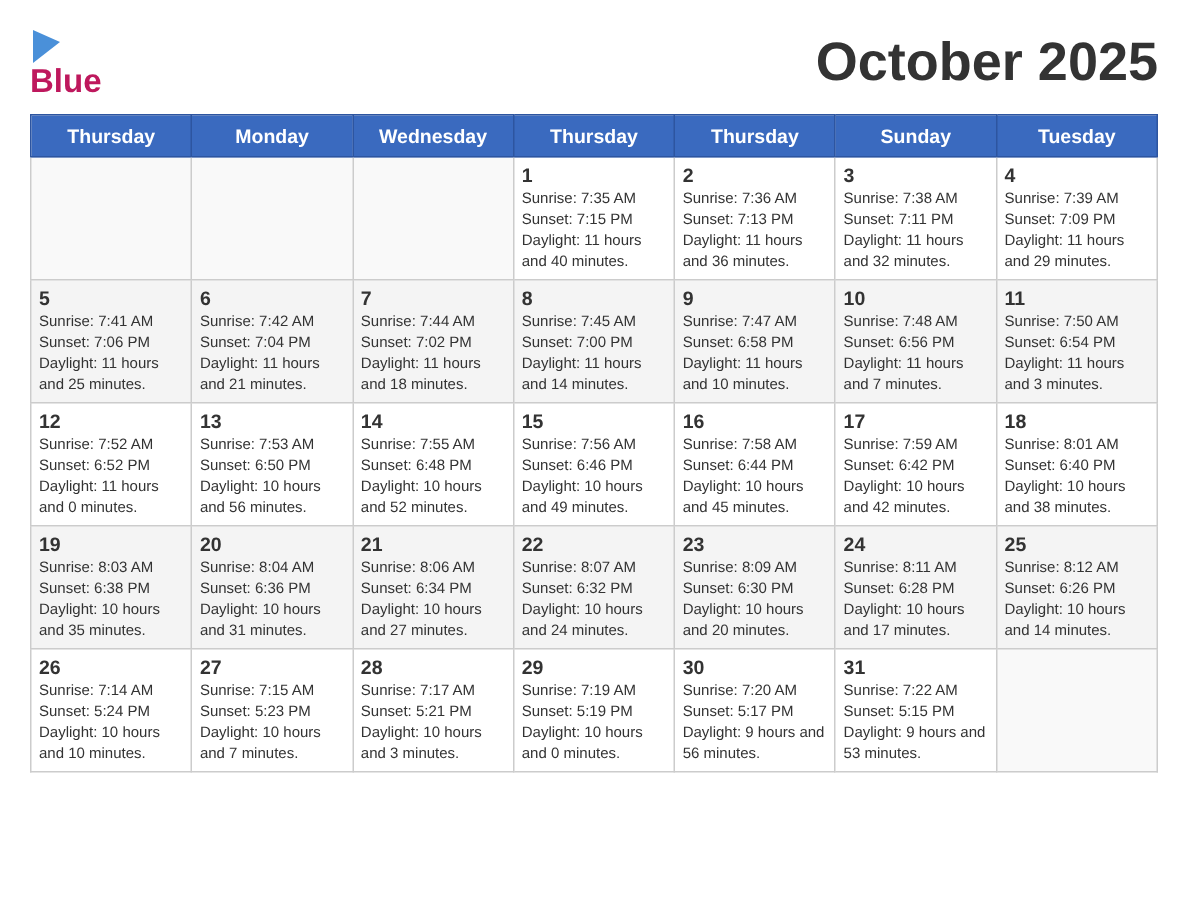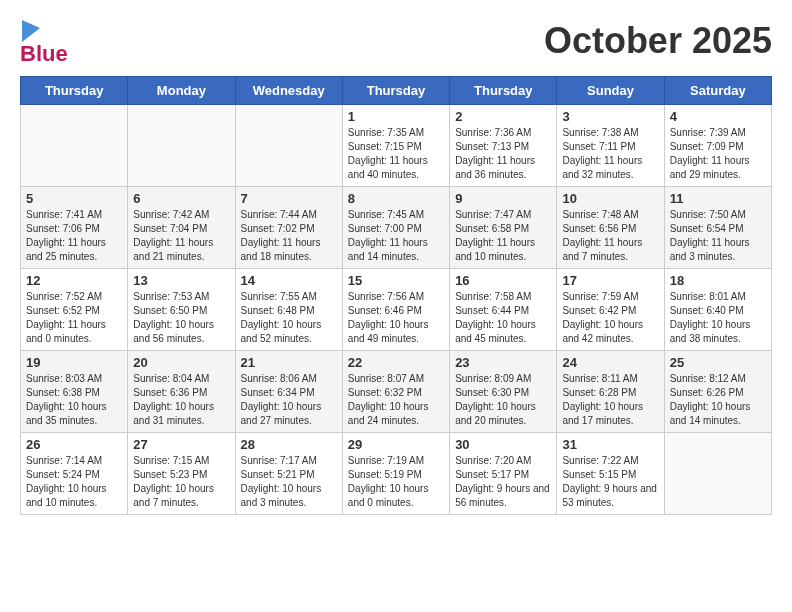--- a/index.html
+++ b/index.html
@@ -110,21 +110,21 @@
 
 <table>
   <thead>
     <tr>
     <th>Thursday</th>
         <th>Monday</th>
         <th>Wednesday</th>
         <th>Thursday</th>
         <th>Thursday</th>
         <th>Sunday</th>
-        <th>Saturday</th>
+        <th>Tuesday</th>
       </tr>
   </thead>
   <tbody id="calendar-body">
   <tr>
         <td class="empty"></td>
         <td class="empty"></td>
         <td class="empty"></td>
         <td>
           <span class="day-num">1</span>
           <div class="day-info">Sunrise: 7:35 AM<br>Sunset: 7:15 PM<br>Daylight: 11 hours and 40 minutes.</div>

